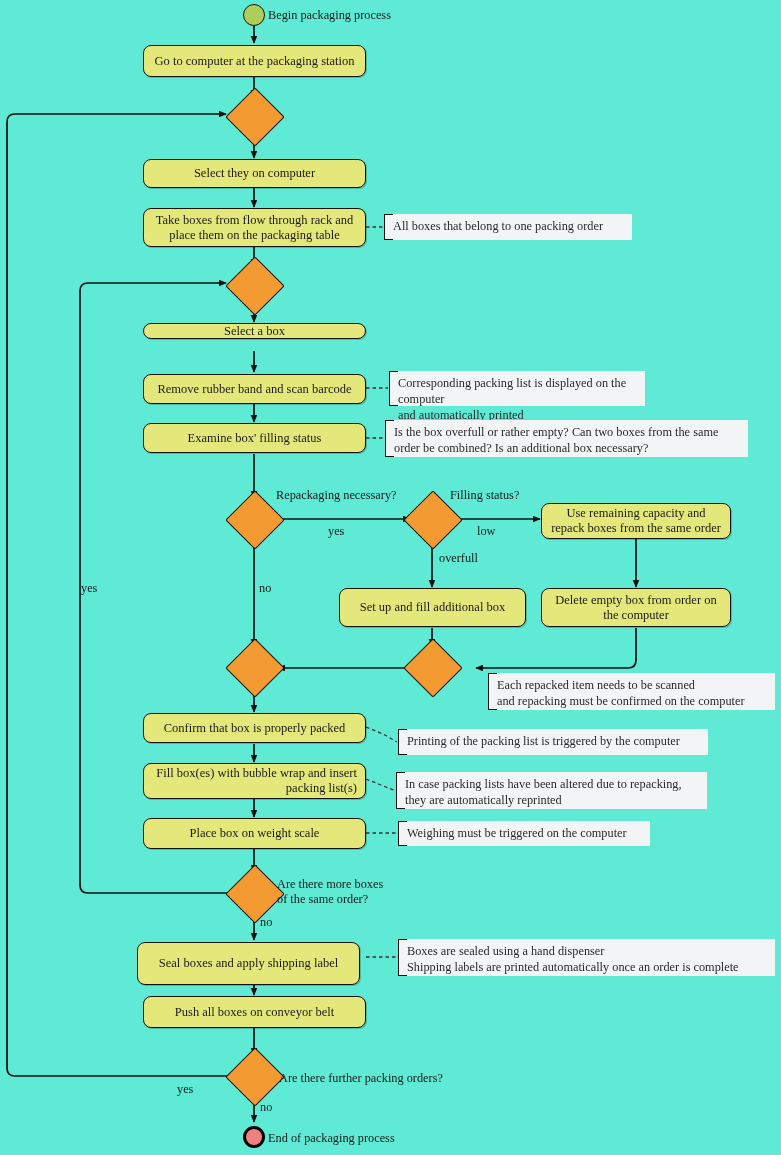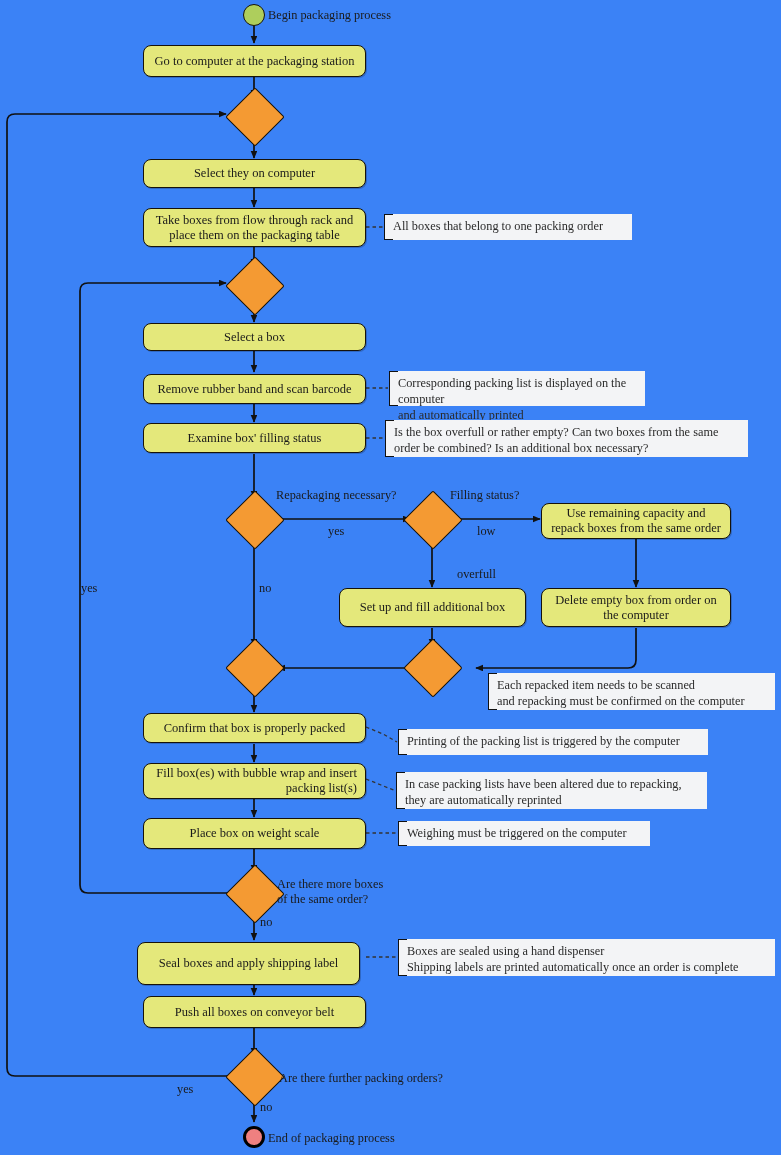--- a/index.html
+++ b/index.html
@@ -9,21 +9,21 @@
     background: #ffffff;
   }
   body {
     font-family: "Liberation Serif", serif;
   }
   #canvas {
     position: relative;
     width: 781px;
     height: 1155px;
     overflow: hidden;
-    background: #3b82f6;
+    background: #5eead4;
   }
   svg.edges {
     position: absolute;
     left: 0;
     top: 0;
     width: 781px;
     height: 1155px;
     pointer-events: none;
   }
   .node {
@@ -211,21 +211,21 @@
 
   <div class="node activity" style="left:143px; top:208px; width:223px; height:39px;">Take boxes from flow through rack
 and place them on the packaging table</div>
 
   <div class="note" style="left:384px; top:214px; width:248px; height:26px;">All boxes that belong to one packing order</div>
 
   <div class="diamond-wrap" style="left:234px; top:265px;">
     <div class="diamond"></div>
   </div>
 
-  <div class="node activity" style="left:143px; top:323px; width:223px; height:28px;text-align:center;">Select a box</div>
+  <div class="node activity" style="left:143px; top:323px; width:223px; height:16px;text-align:center;">Select a box</div>
 
   <div class="node activity" style="left:143px; top:374px; width:223px; height:30px;">Remove rubber band and scan barcode</div>
 
   <div class="note" style="left:389px; top:371px; width:256px; height:35px;">Corresponding packing list is displayed on the computer
 and automatically printed</div>
 
   <div class="node activity" style="left:143px; top:423px; width:223px; height:30px;">Examine box' filling status</div>
 
   <div class="note" style="left:385px; top:420px; width:363px; height:37px;">Is the box overfull or rather empty? Can two boxes from the same
 order be combined? Is an additional box necessary?</div>
@@ -235,21 +235,21 @@
   </div>
   <div class="lbl" style="left:276px; top:488px;">Repackaging necessary?</div>
   <div class="lbl" style="left:328px; top:524px;">yes</div>
   <div class="lbl" style="left:259px; top:581px;">no</div>
 
   <div class="diamond-wrap" style="left:412px; top:499px;">
     <div class="diamond"></div>
   </div>
   <div class="lbl" style="left:450px; top:488px;">Filling status?</div>
   <div class="lbl" style="left:477px; top:524px;">low</div>
-  <div class="lbl" style="left:457px; top:551px;margin-top:16px;">overfull</div>
+  <div class="lbl" style="left:439px; top:551px;">overfull</div>
 
   <div class="node activity" style="left:541px; top:503px; width:190px; height:36px;">Use remaining capacity and
 repack boxes from the same order</div>
 
   <div class="node activity" style="left:339px; top:588px; width:187px; height:39px;">Set up and fill
 additional box</div>
 
   <div class="node activity" style="left:541px; top:588px; width:190px; height:39px;">Delete empty box from order
 on the computer</div>
 

